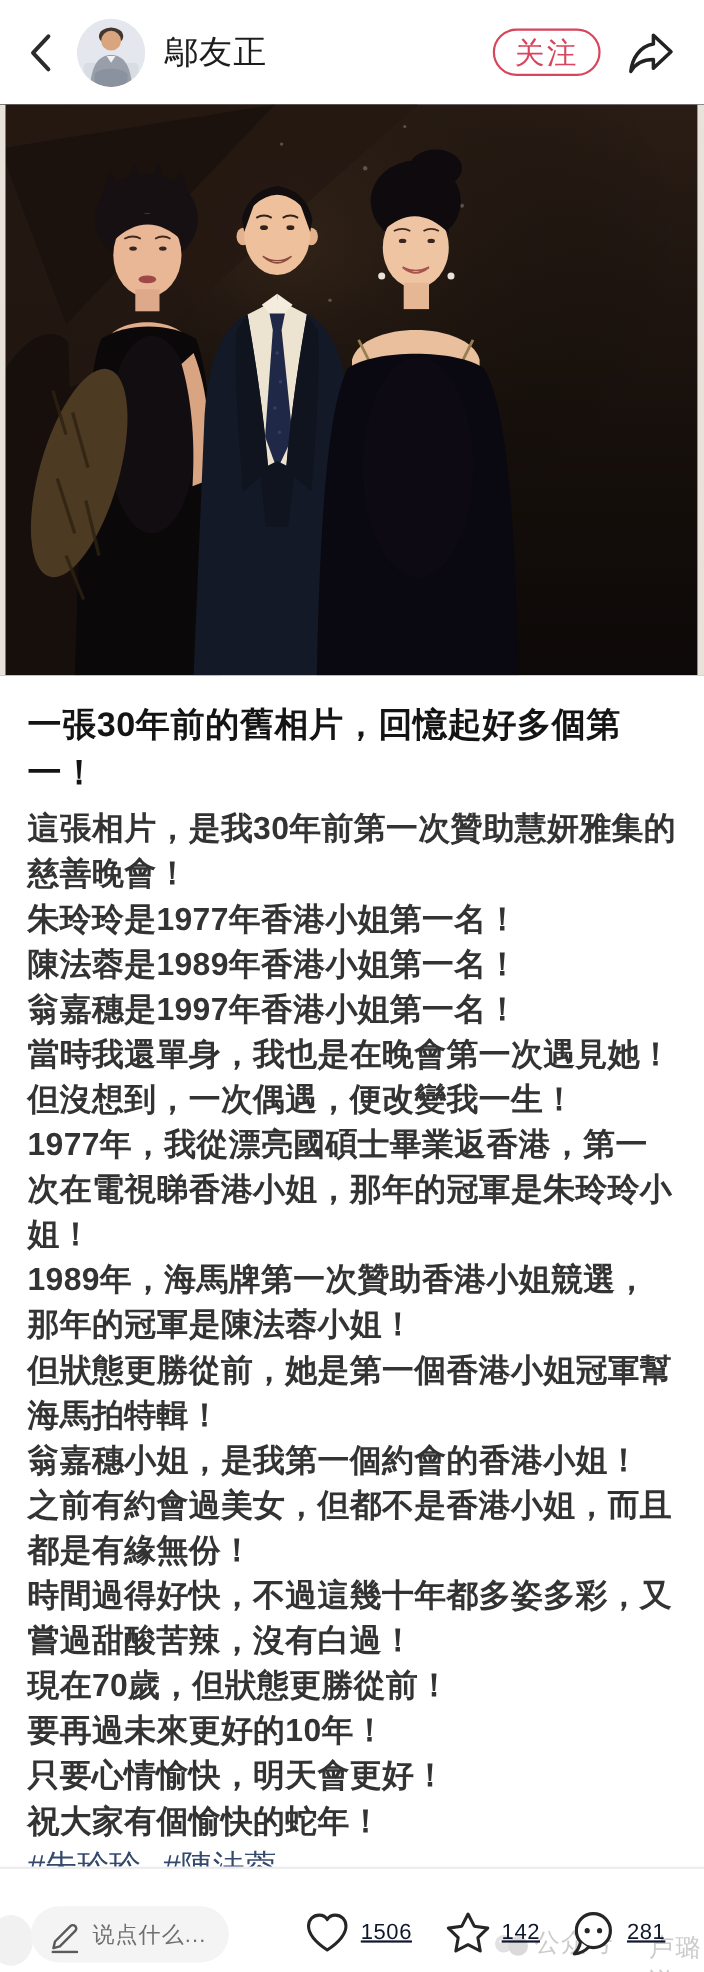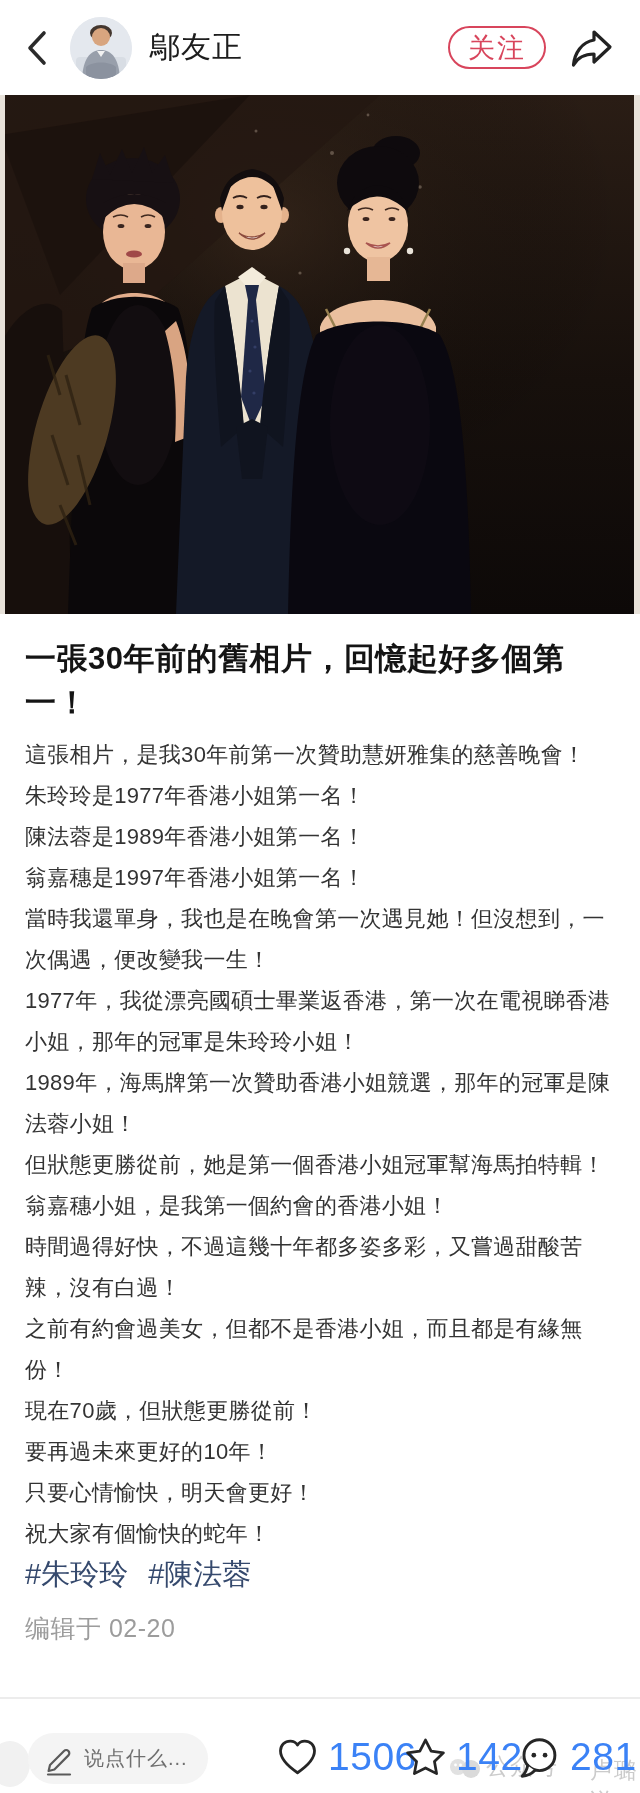--- a/index.html
+++ b/index.html
@@ -20,33 +20,33 @@
                 font-family:inherit; cursor:pointer; letter-spacing:2px;text-align:right; }
   .share-btn { margin-left:22px; }
 
   
   .photo { position:absolute; top:95px; left:0; width:640px; height:519px; background:#120d0b; }
   .photo svg { display:block; width:640px; height:519px; }
 
   
   .content { position:absolute; top:614px; left:0; right:0; padding:23px 25px 0; background:#fff; }
   .post-title { font-size:31px; line-height:44px; font-weight:700; color:#141414; letter-spacing:.5px; margin-bottom:9px; }
-  .post-body p { font-size:22px; line-height:41px; color:#333; letter-spacing:.3px; overflow-wrap:anywhere; }
+  .post-body p { font-size:29px; line-height:41px; color:#333; letter-spacing:.3px; overflow-wrap:anywhere;font-weight:bold; }
   .tags { font-size:29px; line-height:41px; }
   .tags a { color:#35496d; text-decoration:none; margin-right:12px; cursor:pointer; }
   .edited { margin-top:17px; font-size:25px; color:#9c9c9c; letter-spacing:.5px; }
 
   
   .bottombar { position:absolute; left:0; right:0; bottom:0; height:96px; background:#fff; border-top:2px solid #ececec; }
   .wm-circle { position:absolute; left:-10px; top:42px; width:40px; height:46px; border-radius:50%; background:#f1f1f1; }
   .composer { position:absolute; left:28px; top:34px; width:180px; height:51px; background:#f4f4f4;
               border-radius:26px; display:flex; align-items:center; padding-left:15px; gap:9px; cursor:text; }
   .composer .ph { font-size:20px; color:#6f6f6f; letter-spacing:1px; }
   .action { position:absolute; top:16px; height:84px; display:flex; align-items:center; gap:9px; cursor:pointer; z-index:2; background:none; border:none; font-family:inherit; }
-  .action .count { font-size:39px; color:#3b82f6; font-weight:500; letter-spacing:.5px; }
+  .action .count { font-size:20px; color:#0f172a; font-weight:500; letter-spacing:.5px;text-decoration:underline; }
   .action.like   { left:276px; }
   .action.collect{ left:404px; }
   .action.comment{ left:516px; }
   .wm { position:absolute; z-index:1; color:#bfbfbf; opacity:.8; font-size:23px; letter-spacing:1px; display:flex; align-items:center; gap:4px; }
   .wm-left  { left:448px; top:52px; }
   .wm-right { left:590px; top:56px; }
 </style>
 </head>
 <body>
 
@@ -197,22 +197,22 @@
 
     <p>這張相片，是我30年前第一次贊助慧妍雅集的慈善晚會！</p>
         <p>朱玲玲是1977年香港小姐第一名！</p>
         <p>陳法蓉是1989年香港小姐第一名！</p>
         <p>翁嘉穗是1997年香港小姐第一名！</p>
         <p>當時我還單身，我也是在晚會第一次遇見她！但沒想到，一次偶遇，便改變我一生！</p>
         <p>1977年，我從漂亮國碩士畢業返香港，第一次在電視睇香港小姐，那年的冠軍是朱玲玲小姐！</p>
         <p>1989年，海馬牌第一次贊助香港小姐競選，那年的冠軍是陳法蓉小姐！</p>
         <p>但狀態更勝從前，她是第一個香港小姐冠軍幫海馬拍特輯！</p>
         <p>翁嘉穗小姐，是我第一個約會的香港小姐！</p>
+        <p>之前有約會過美女，但都不是香港小姐，而且都是有緣無份！</p>
         <p>時間過得好快，不過這幾十年都多姿多彩，又嘗過甜酸苦辣，沒有白過！</p>
-        <p>之前有約會過美女，但都不是香港小姐，而且都是有緣無份！</p>
         <p>現在70歲，但狀態更勝從前！</p>
         <p>要再過未來更好的10年！</p>
         <p>只要心情愉快，明天會更好！</p>
         <p>祝大家有個愉快的蛇年！</p>
       </div>
     <p class="tags">
       <a>#朱玲玲</a>
       <a>#陳法蓉</a>
     </p>
     <p class="edited">编辑于 02-20</p>

